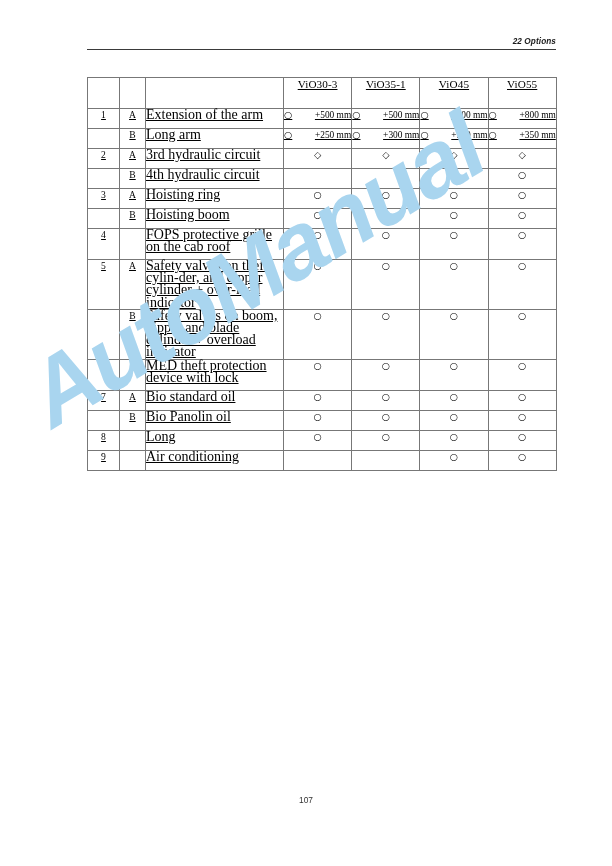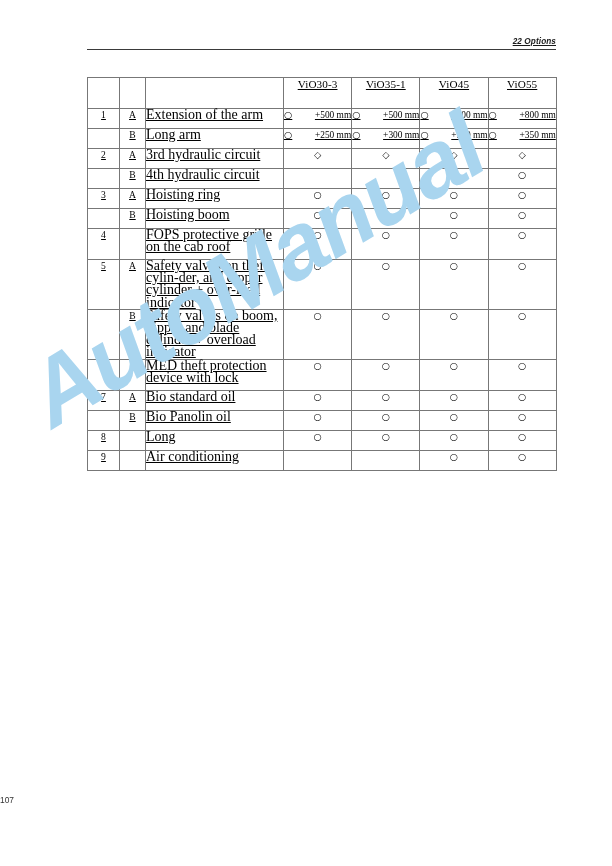--- a/index.html
+++ b/index.html
@@ -32,21 +32,20 @@
     position: absolute;
     right: 0;
     bottom: 4px;
     font-family: "Liberation Sans", sans-serif;
     font-weight: bold;
     font-style: italic;
     font-size: 8.2px;
     color: #1a1a1a;
     letter-spacing: 0.1px;
     white-space: nowrap;
-    text-decoration: underline;
   }
   .header-rule {
     position: absolute;
     left: 0;
     right: 0;
     bottom: 0;
     height: 0;
     border-top: 1.6px solid #3a3a3a;
   }
 
@@ -185,21 +184,21 @@
     display: inline-block;
     width: 11px;
   }
 
   
   .page-number {
     position: absolute;
     left: 0;
     right: 0;
     top: 795px;
-    text-align: left;
+    text-align: center;
     font-family: "Liberation Sans", sans-serif;
     font-size: 8.4px;
     color: #333;
   }
 </style>
 </head>
 <body>
 
 <div class="page">
 

